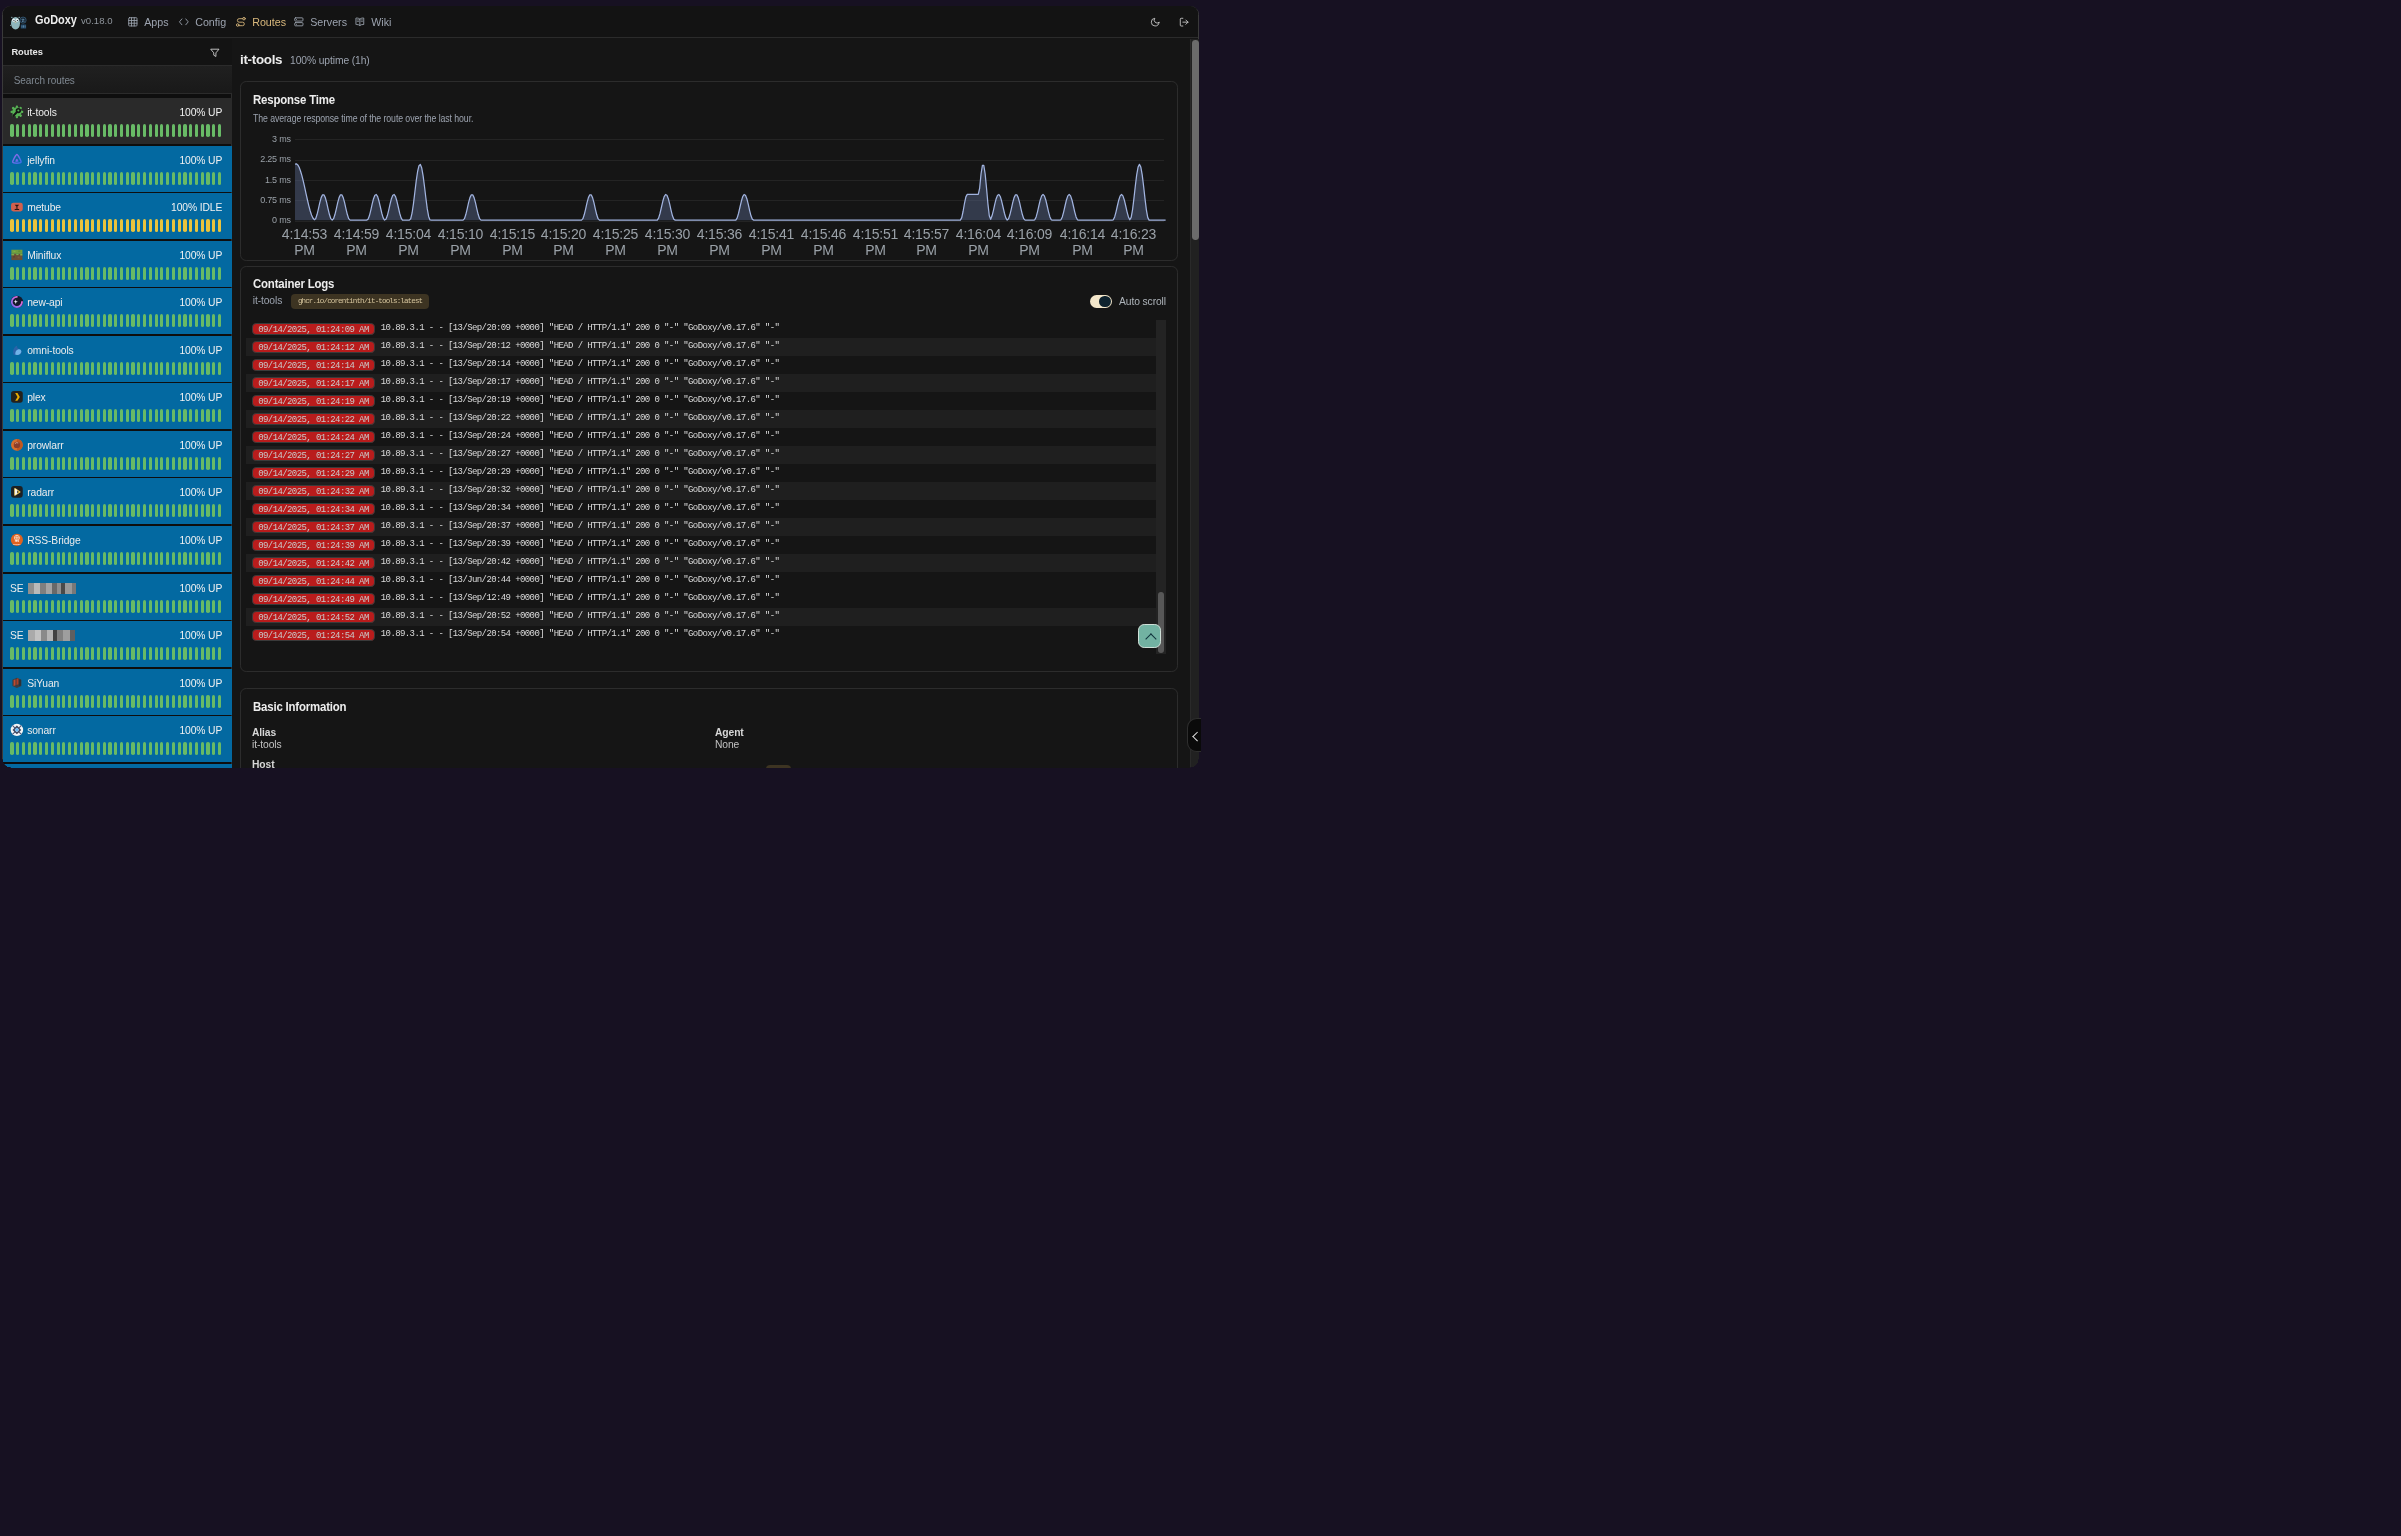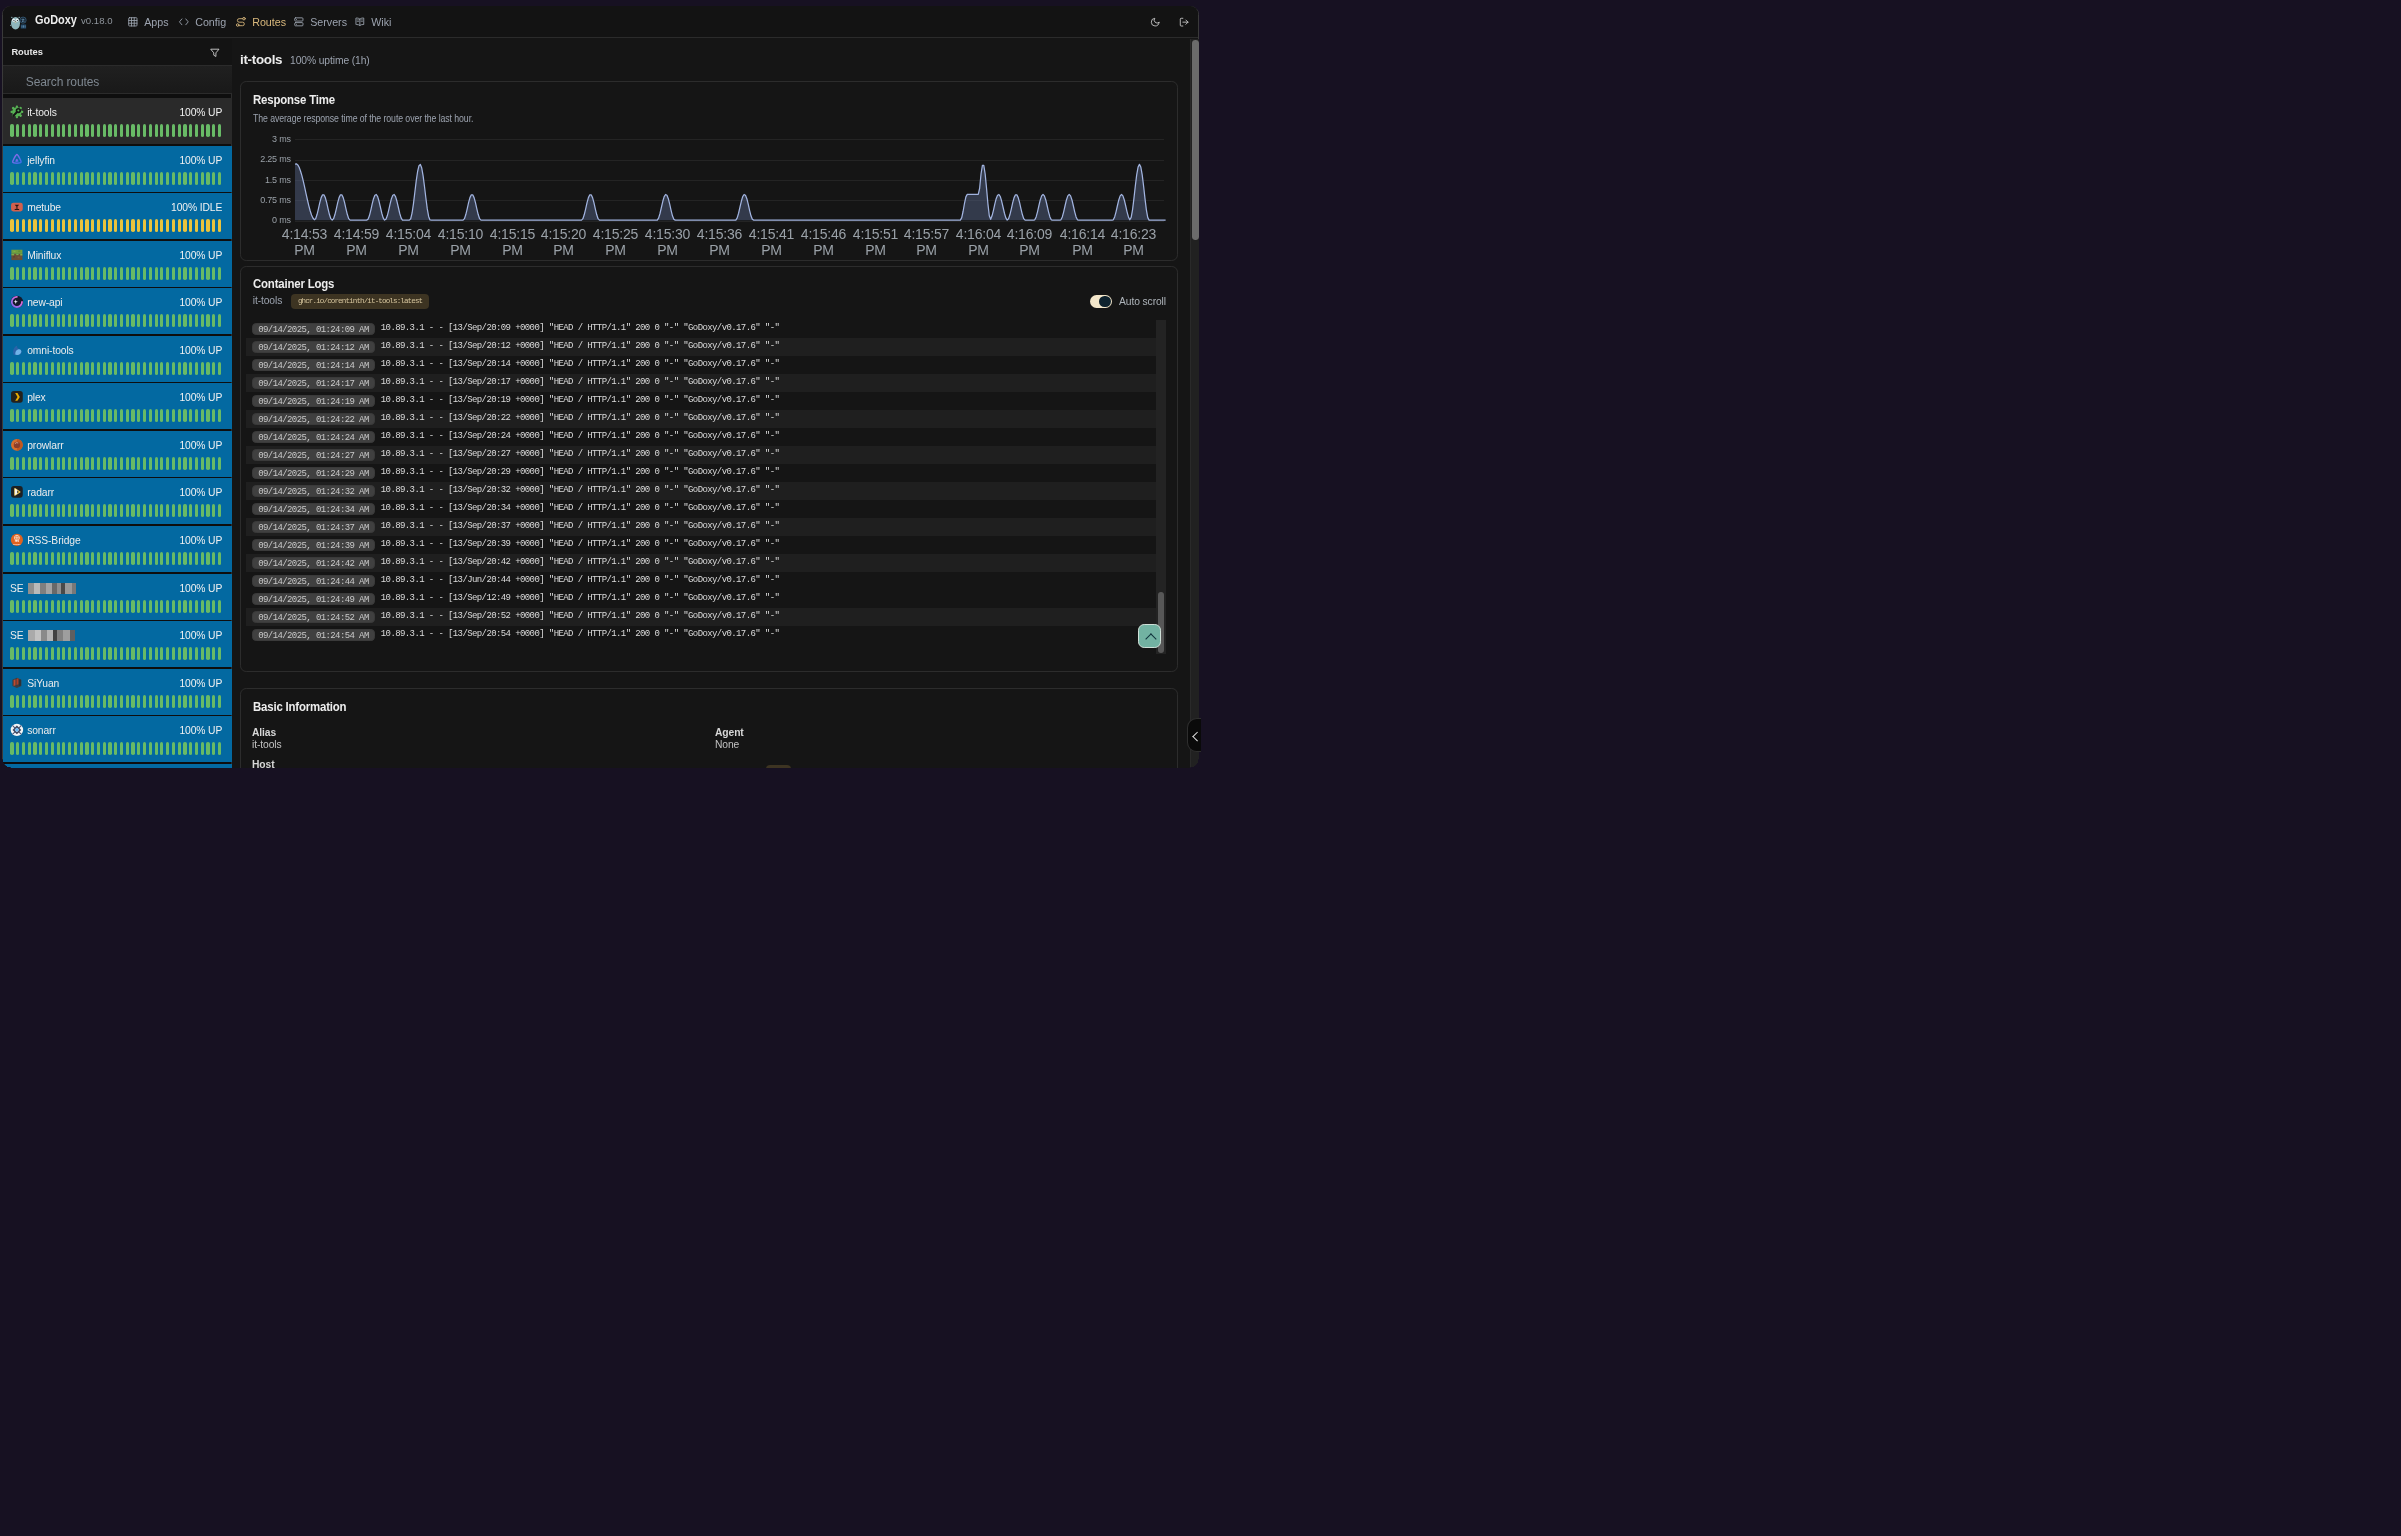--- a/index.html
+++ b/index.html
@@ -11,21 +11,21 @@
 .ver { position:absolute; left:81px; top:14.5px; font-size:9.6px; color:#8f959c; }
 .nitem { position:absolute; top:6.2px; height:32px; display:flex; align-items:center; gap:5.5px; font-size:10.7px; color:#9ca3af; }
 .nitem.active { color:#d9b87c; }
 .nico { display:block; }
 
 .sidebar { position:absolute; left:2.8px; top:39px; width:229px; bottom:0; background:#0e0e0e; border-right:0.7px solid #2d2d2d; }
 .sb-head { position:absolute; left:2.8px; top:39px; width:229px; height:27px; background:#131313; border-bottom:0.7px solid #2b2b2b; }
 .sb-head .t { position:absolute; left:8.6px; top:8.3px; font-size:9.3px; font-weight:600; color:#e8e8e8; }
 .sb-head svg { position:absolute; right:11px; top:7.6px; }
 .sb-search { position:absolute; left:2.8px; top:66px; width:229px; height:27.5px; background:linear-gradient(#202020,#191919); border-bottom:0.7px solid #2b2b2b; }
-.sb-search .ph { position:absolute; left:23px; top:9px; font-size:12px; color:#7e8790; letter-spacing:-0.1px; }
+.sb-search .ph { position:absolute; left:11px; top:9px; font-size:10px; color:#7e8790; letter-spacing:-0.1px; }
 .item { position:absolute; left:2.8px; width:229px; height:46px; background:#0369a1; }
 .item.sel { background:#2a2a2a; }
 .irow { position:absolute; left:7.2px; right:9.6px; top:6.9px; height:15px; display:flex; align-items:center; }
 .ricon { width:13.8px; height:13.8px; margin-right:3.4px; flex:none; }
 .ricon svg { display:block; }
 .rname { font-size:10.3px; color:#ececec; letter-spacing:-0.1px; }
 .rstatus { margin-left:auto; font-size:10.3px; color:#f2f2f2; letter-spacing:-0.1px; }
 .bars { position:absolute; left:7.6px; right:10.3px; top:26px; height:12.7px; display:flex; justify-content:space-between; }
 .bars i { width:3.2px; height:12.7px; border-radius:1.8px; background:#68ba66; }
 .bars.yellow i { background:#e9c33c; }
@@ -43,21 +43,21 @@
 #card-logs { top:266px; height:406px; }
 #card-logs .ctitle { top:10.3px; }
 .lsub { position:absolute; left:11.7px; top:27.5px; font-size:10.3px; color:#9ca3af; letter-spacing:-0.1px; }
 .lpill { position:absolute; left:50px; top:27px; height:14.5px; line-height:14.5px; padding:0 6.9px; background:#3d3422; border-radius:4px; color:#d5c49c; font-family:"Liberation Mono",monospace; font-size:7.6px; letter-spacing:-0.9px; }
 .toggle { position:absolute; right:65px; top:27.5px; width:22px; height:13.8px; background:#f3e6ca; border-radius:6.9px; }
 .toggle i { position:absolute; right:1px; top:1px; width:11.7px; height:11.7px; border-radius:50%; background:#0e222e; }
 .tlabel { position:absolute; right:11px; top:29px; font-size:10.3px; color:#aeb4ba; letter-spacing:-0.1px; }
 .logwrap { position:absolute; left:4.8px; top:53px; width:912px; height:334px; overflow:hidden; }
 .lrow { position:relative; height:18px; }
 .lrow.zeb { background:#1f1f1f; }
-.lts { position:absolute; left:6.2px; top:2.6px; width:123px; height:12.7px; line-height:12px; text-align:center; border:0.7px solid #3a3a3a; background:#404040; border-radius:4.1px; color:#c9c9c9; font-family:"Liberation Mono",monospace; font-size:9px; letter-spacing:-0.6px; white-space:pre; }
+.lts { position:absolute; left:6.2px; top:2.6px; width:123px; height:12.7px; line-height:12px; text-align:center; border:0.7px solid #3a3a3a; background:#b91c1c; border-radius:4.1px; color:#c9c9c9; font-family:"Liberation Mono",monospace; font-size:9px; letter-spacing:-0.6px; white-space:pre; }
 .lbody { position:absolute; left:135px; top:3.1px; color:#dcdcdc; font-family:"Liberation Mono",monospace; font-size:9px; letter-spacing:-0.6px; white-space:pre; }
 .lsb { position:absolute; right:11px; top:53px; width:10.3px; height:334px; background:#232323; border-radius:0px; }
 .lsb i { position:absolute; left:2.1px; width:6.2px; border-radius:3.4px; background:#575757; top:272px; height:61px; }
 .scrolltop { position:absolute; left:1138px; top:624px; width:23.4px; height:24.4px; background:#72b2a2; border:0.7px solid #cfe0d8; border-radius:6.2px; z-index:9; }
 .scrolltop:after { content:""; position:absolute; left:7.6px; top:9.6px; width:6.9px; height:6.9px; border-left:1.5px solid #10333c; border-top:1.5px solid #10333c; transform:rotate(45deg); }
 #card-bi { top:688px; height:88px; }
 #card-bi .ctitle { top:11px; }
 .bi-label { position:absolute; font-size:10.3px; color:#d6d6d6; letter-spacing:-0.1px;font-weight:bold; }
 .bi-val { position:absolute; font-size:10.3px; color:#c2c2c2; letter-spacing:-0.1px; }
 .bi-pill { position:absolute; left:525px; top:76px; width:25px; height:12.4px; background:#3d3422; border-radius:4.1px 4.1px 0 0; }

